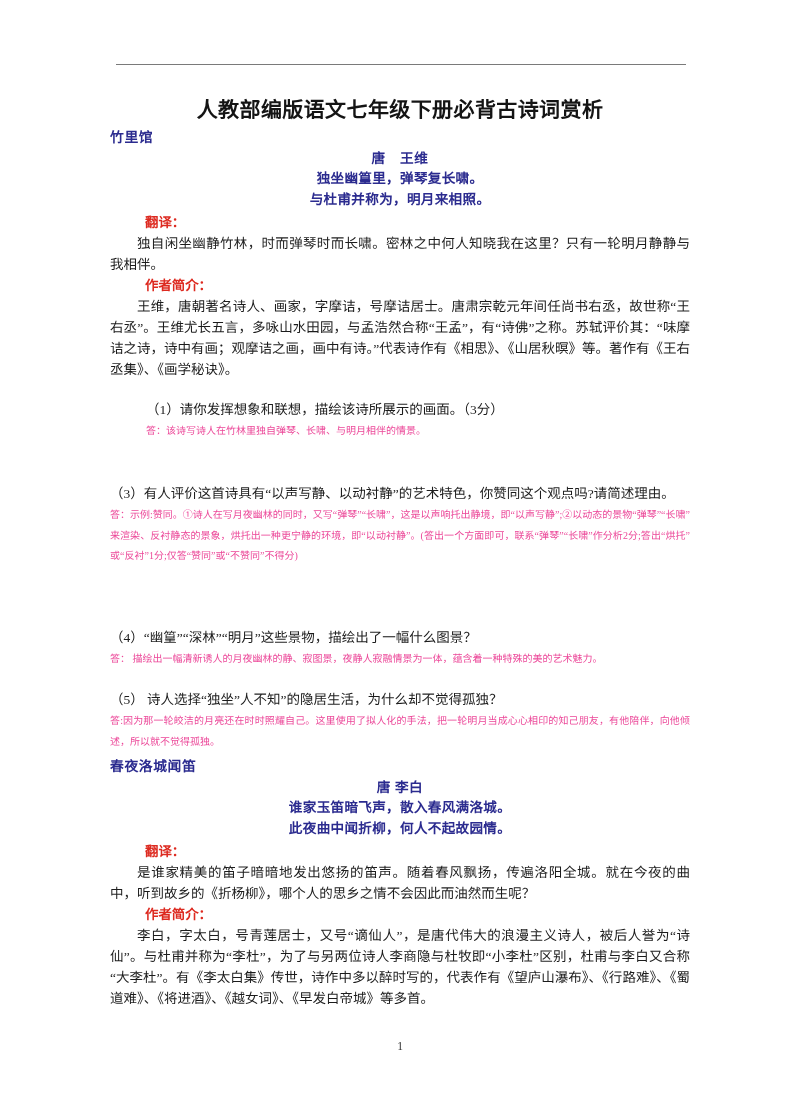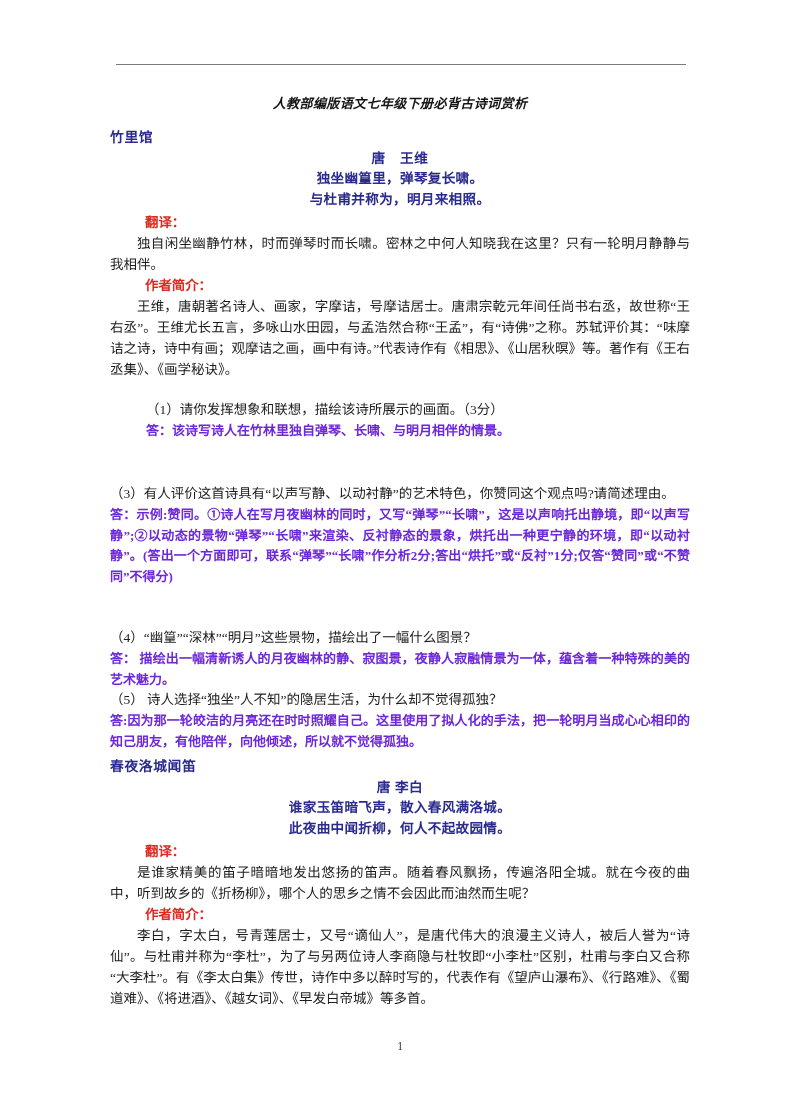--- a/index.html
+++ b/index.html
@@ -33,26 +33,25 @@
     border-top: 1px solid #7a7a7a;
   }
 
   
   .doc-title {
     position: absolute;
     left: 110px;
     top: 93px;
     width: 580px;
     text-align: center;
-    font-size: 13px;
+    font-size: 21px;
     font-weight: bold;
     letter-spacing: 0.4px;
     color: #141414;
     font-family: "Liberation Serif", "DejaVu Serif", serif;
-    font-style: italic;
   }
 
   
   .flow {
     position: absolute;
     left: 110px;
     width: 580px;
     font-size: 13.6px;
     line-height: 20.6px;
   }
@@ -97,23 +96,23 @@
   .indent2 { text-indent: 2em; }
 
   .q-line {
     font-size: 13.5px;
     color: #1c1c1c;
     line-height: 20.8px;
     text-align: justify;
     text-justify: inter-ideograph;
   }
   .a-line {
-    font-size: 13px;
-    color: #6d28d9;
-    font-weight: bold;
+    font-size: 10px;
+    color: #ec4899;
+    font-weight: normal;
     line-height: 20.8px;
     text-align: justify;
     text-justify: inter-ideograph;
   }
 
   
   .page-number {
     position: absolute;
     left: 0;
     top: 1040px;

